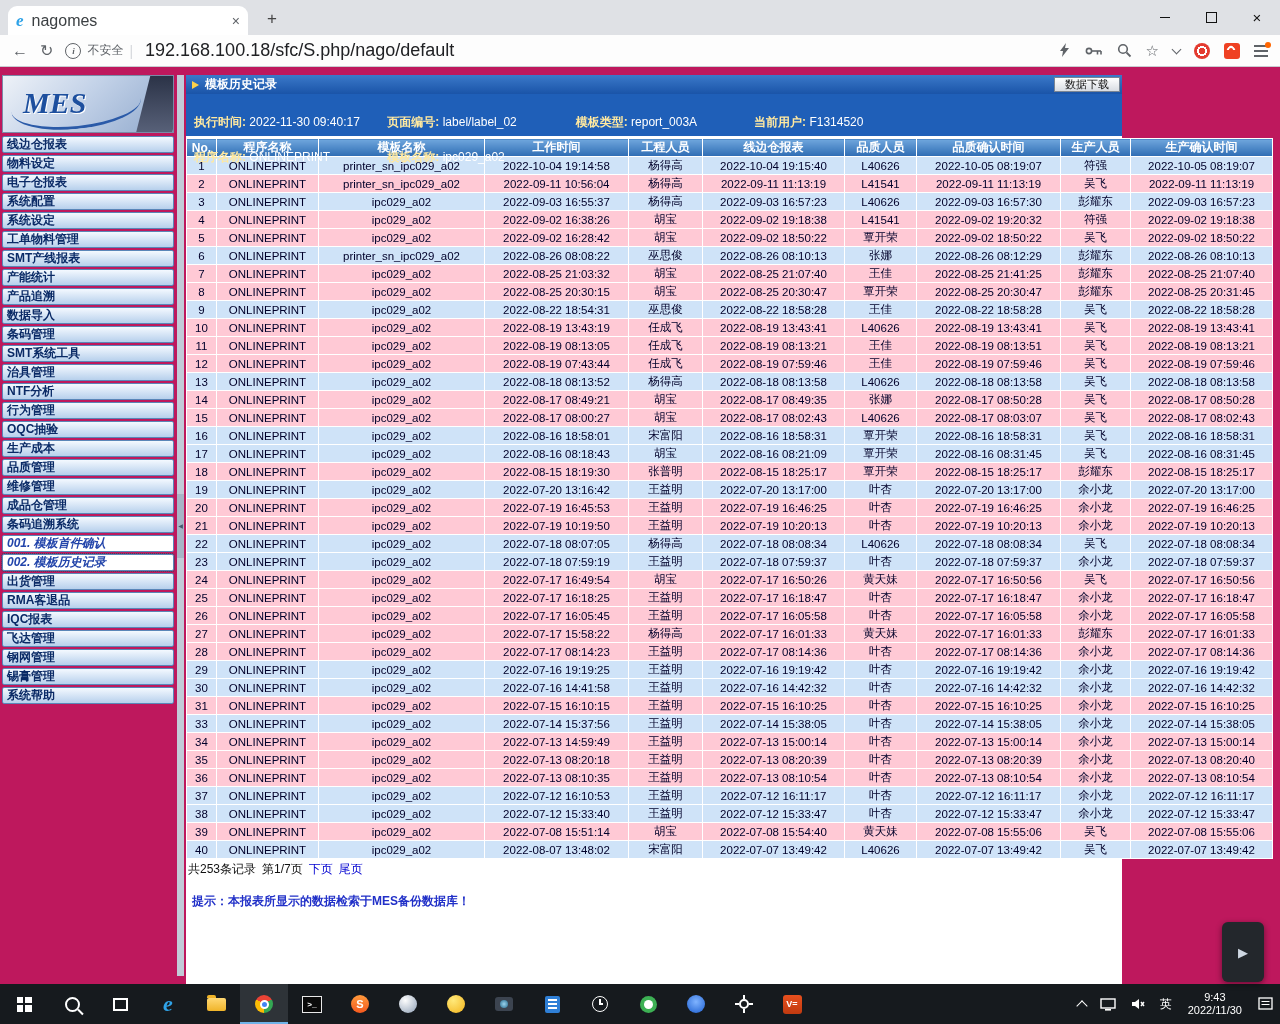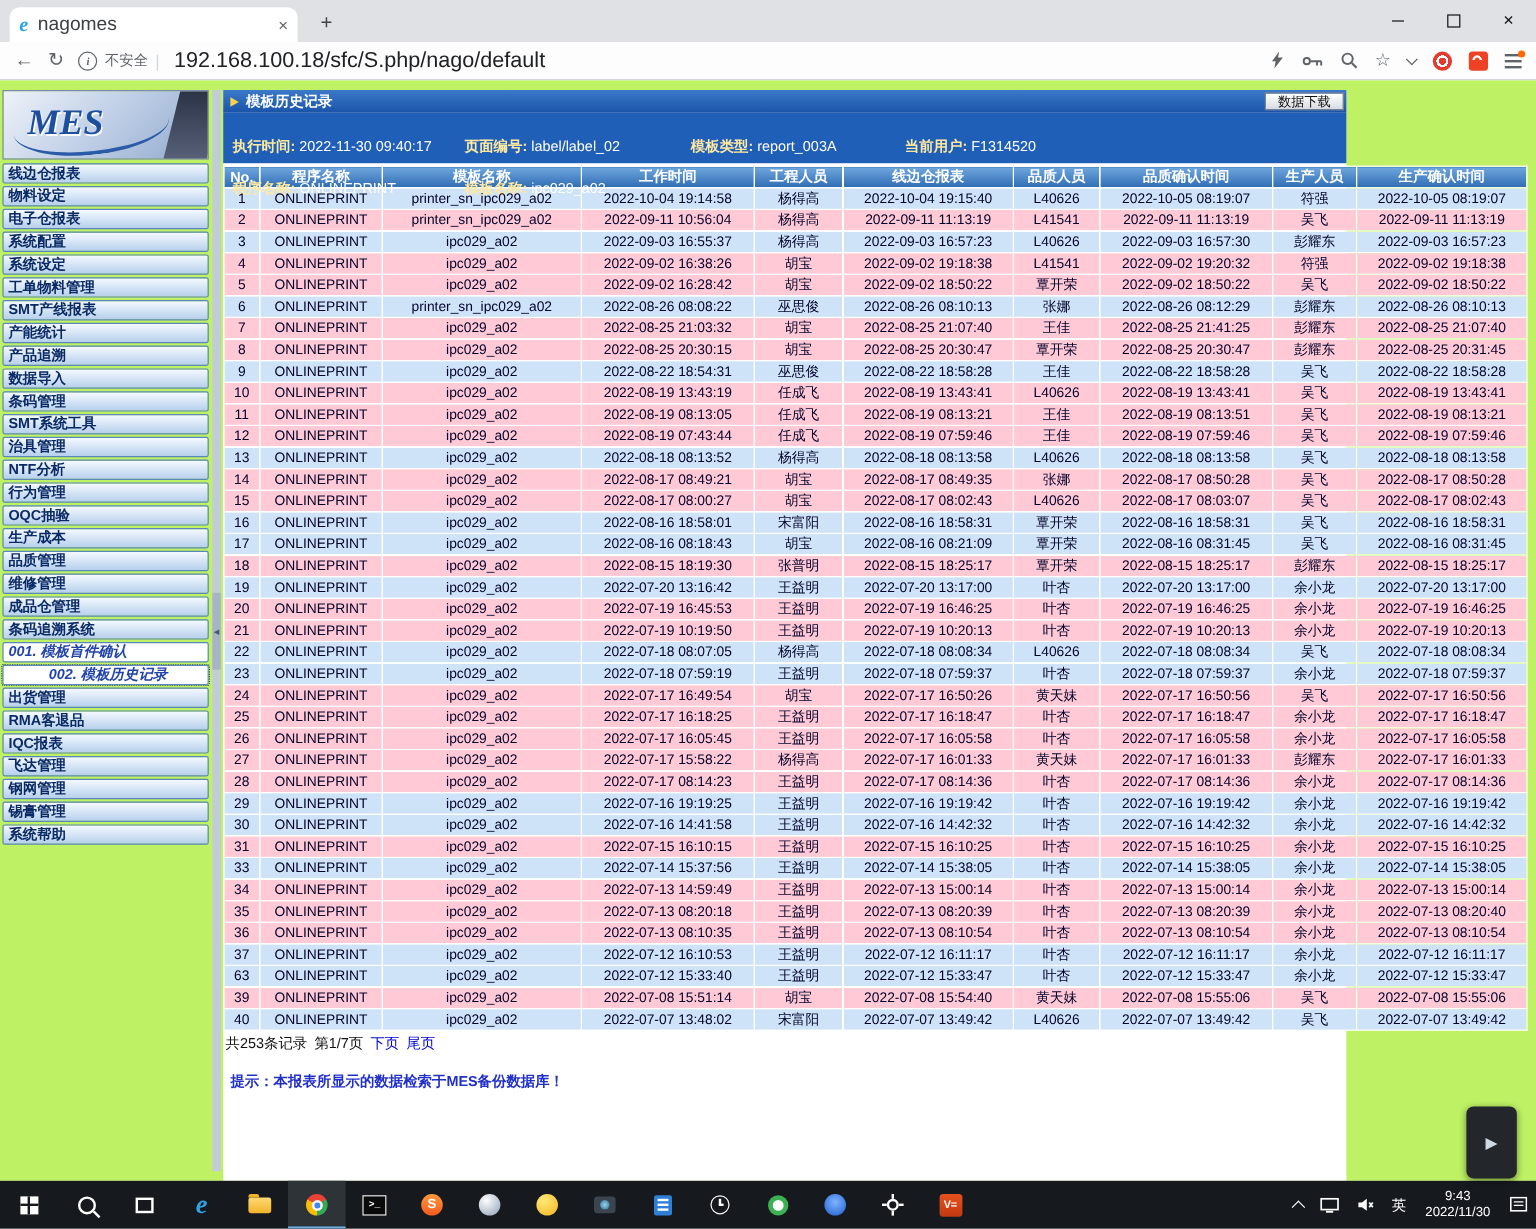--- a/index.html
+++ b/index.html
@@ -39,38 +39,38 @@
   .ext-red-square{width:16px;height:16px;border-radius:3px;background:#ef4123;position:relative;}
   .ext-red-square::after{content:'';position:absolute;left:3px;top:3px;width:8px;height:8px;border-radius:50%;
       border:2px solid #fff;border-color:#fff transparent transparent #fff;transform:rotate(45deg);box-sizing:border-box;}
   .menu-bars{width:14px;height:12px;background:
       linear-gradient(#5f6368,#5f6368) 0 0/14px 2px no-repeat,
       linear-gradient(#5f6368,#5f6368) 0 5px/14px 2px no-repeat,
       linear-gradient(#5f6368,#5f6368) 0 10px/14px 2px no-repeat;position:relative;}
   .menu-bars::after{content:'';position:absolute;right:-3px;top:-3px;width:6px;height:6px;border-radius:50%;background:#f60;}
 
   
-  .page{position:absolute;left:0;top:67px;width:1280px;height:917px;background:#bef264;}
+  .page{position:absolute;left:0;top:67px;width:1280px;height:917px;background:#be185d;}
 
   
   .sidebar{position:absolute;left:2px;top:8px;width:172px;}
   .logo{height:58px;border:1px solid #7a8ba8;box-sizing:border-box;position:relative;overflow:hidden;
         background:linear-gradient(135deg,#eef2f8 0%,#c3d2e8 45%,#8fa8cc 100%);}
   .logo-swoosh{position:absolute;left:8px;top:6px;width:130px;height:44px;border-bottom:3px solid #2a5aa8;
         border-radius:50%;transform:rotate(-6deg);}
   .logo-text{position:absolute;left:20px;top:10px;font:italic bold 30px "Liberation Serif",serif;color:#1d4f9e;
         text-shadow:1px 1px 0 #fff;}
   .logo-block{position:absolute;right:-6px;top:0;width:36px;height:58px;transform:skewX(-14deg);
         background:linear-gradient(#2b3347,#59627a);}
   .menu{margin-top:3px;}
   .sb-item{height:15px;line-height:15px;margin:2px 0;background:linear-gradient(#f4f9ff,#b7d0ec);
         border:1px solid #5a86b8;border-radius:2px;color:#0a2a66;font-size:12px;font-weight:bold;
         padding-left:4px;overflow:hidden;white-space:nowrap;}
   .sb-sub{background:#fff;font-style:italic;color:#2244aa;}
-  .sb-cur{outline:1px dotted #334a66;text-align:center;}
+  .sb-cur{outline:1px dotted #334a66;}
 
   
   .splitter{position:absolute;left:177px;top:8px;width:7px;height:901px;background:#c2cbd8;
         display:flex;align-items:center;justify-content:center;}
   .split-handle{width:7px;height:64px;background:#a7b4c6;display:flex;align-items:center;justify-content:center;
         font-size:6px;color:#45596e;}
 
   
   .main{position:absolute;left:186px;top:8px;width:936px;height:909px;background:#fff;}
   .titlebar{height:19px;background:linear-gradient(#3b79c9,#1a54a8);display:flex;align-items:center;
@@ -737,21 +737,21 @@
               <td class="tpl">ipc029_a02</td>
               <td>2022-07-12 16:10:53</td>
               <td>王益明</td>
               <td>2022-07-12 16:11:17</td>
               <td>叶杏</td>
               <td>2022-07-12 16:11:17</td>
               <td>余小龙</td>
               <td>2022-07-12 16:11:17</td>
             </tr>
             <tr class="rb">
-              <td>63</td>
+              <td>38</td>
               <td>ONLINEPRINT</td>
               <td class="tpl">ipc029_a02</td>
               <td>2022-07-12 15:33:40</td>
               <td>王益明</td>
               <td>2022-07-12 15:33:47</td>
               <td>叶杏</td>
               <td>2022-07-12 15:33:47</td>
               <td>余小龙</td>
               <td>2022-07-12 15:33:47</td>
             </tr>
@@ -764,21 +764,21 @@
               <td>2022-07-08 15:54:40</td>
               <td>黄天妹</td>
               <td>2022-07-08 15:55:06</td>
               <td>吴飞</td>
               <td>2022-07-08 15:55:06</td>
             </tr>
             <tr class="rb">
               <td>40</td>
               <td>ONLINEPRINT</td>
               <td class="tpl">ipc029_a02</td>
-              <td>2022-07-07 13:48:02</td>
+              <td>2022-08-07 13:48:02</td>
               <td>宋富阳</td>
               <td>2022-07-07 13:49:42</td>
               <td>L40626</td>
               <td>2022-07-07 13:49:42</td>
               <td>吴飞</td>
               <td>2022-07-07 13:49:42</td>
             </tr>
           </tbody>
       </table>
 

